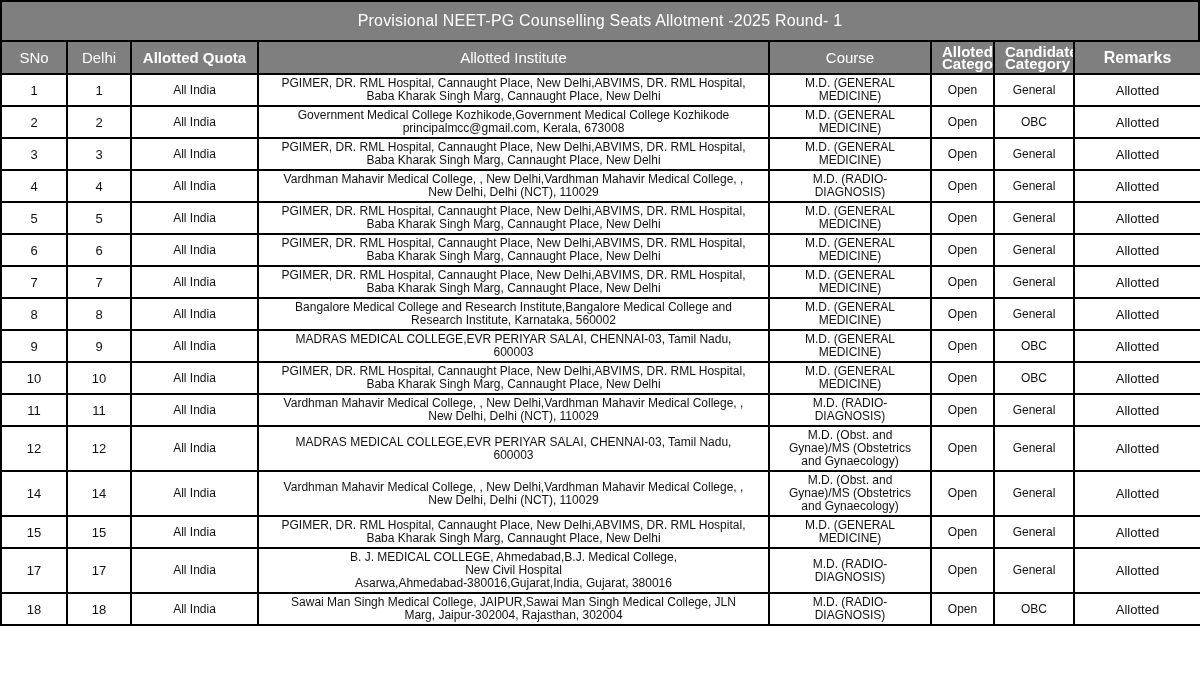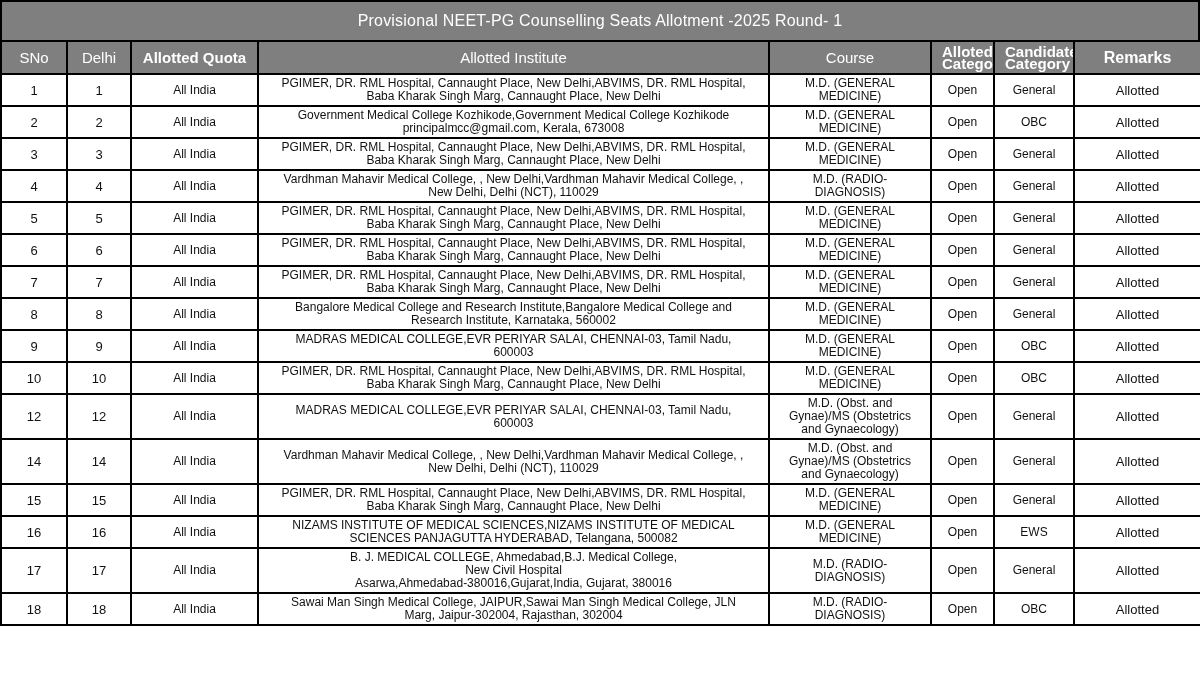--- a/index.html
+++ b/index.html
@@ -204,20 +204,32 @@
           <td class="c-quota">All India</td>
           <td class="c-institute">PGIMER, DR. RML Hospital, Cannaught Place, New Delhi,ABVIMS, DR. RML Hospital,
 Baba Kharak Singh Marg, Cannaught Place, New Delhi</td>
           <td class="c-course">M.D. (GENERAL
 MEDICINE)</td>
           <td class="c-alloted_category">Open</td>
           <td class="c-candidate_category">OBC</td>
           <td class="c-remarks">Allotted</td>
         </tr>
         <tr>
+          <td class="c-sno">11</td>
+          <td class="c-rank">11</td>
+          <td class="c-quota">All India</td>
+          <td class="c-institute">Vardhman Mahavir Medical College, , New Delhi,Vardhman Mahavir Medical College, ,
+New Delhi, Delhi (NCT), 110029</td>
+          <td class="c-course">M.D. (RADIO-
+DIAGNOSIS)</td>
+          <td class="c-alloted_category">Open</td>
+          <td class="c-candidate_category">General</td>
+          <td class="c-remarks">Allotted</td>
+        </tr>
+        <tr>
           <td class="c-sno">12</td>
           <td class="c-rank">12</td>
           <td class="c-quota">All India</td>
           <td class="c-institute">MADRAS MEDICAL COLLEGE,EVR PERIYAR SALAI, CHENNAI-03, Tamil Nadu,
 600003</td>
           <td class="c-course">M.D. (Obst. and
 Gynae)/MS (Obstetrics
 and Gynaecology)</td>
           <td class="c-alloted_category">Open</td>
           <td class="c-candidate_category">General</td>
@@ -242,32 +254,20 @@
           <td class="c-quota">All India</td>
           <td class="c-institute">PGIMER, DR. RML Hospital, Cannaught Place, New Delhi,ABVIMS, DR. RML Hospital,
 Baba Kharak Singh Marg, Cannaught Place, New Delhi</td>
           <td class="c-course">M.D. (GENERAL
 MEDICINE)</td>
           <td class="c-alloted_category">Open</td>
           <td class="c-candidate_category">General</td>
           <td class="c-remarks">Allotted</td>
         </tr>
         <tr>
-          <td class="c-sno">16</td>
-          <td class="c-rank">16</td>
-          <td class="c-quota">All India</td>
-          <td class="c-institute">NIZAMS INSTITUTE OF MEDICAL SCIENCES,NIZAMS INSTITUTE OF MEDICAL
-SCIENCES  PANJAGUTTA  HYDERABAD, Telangana, 500082</td>
-          <td class="c-course">M.D. (GENERAL
-MEDICINE)</td>
-          <td class="c-alloted_category">Open</td>
-          <td class="c-candidate_category">EWS</td>
-          <td class="c-remarks">Allotted</td>
-        </tr>
-        <tr>
           <td class="c-sno">17</td>
           <td class="c-rank">17</td>
           <td class="c-quota">All India</td>
           <td class="c-institute">B. J. MEDICAL COLLEGE, Ahmedabad,B.J. Medical College,
 New Civil Hospital
 Asarwa,Ahmedabad-380016,Gujarat,India, Gujarat, 380016</td>
           <td class="c-course">M.D. (RADIO-
 DIAGNOSIS)</td>
           <td class="c-alloted_category">Open</td>
           <td class="c-candidate_category">General</td>

